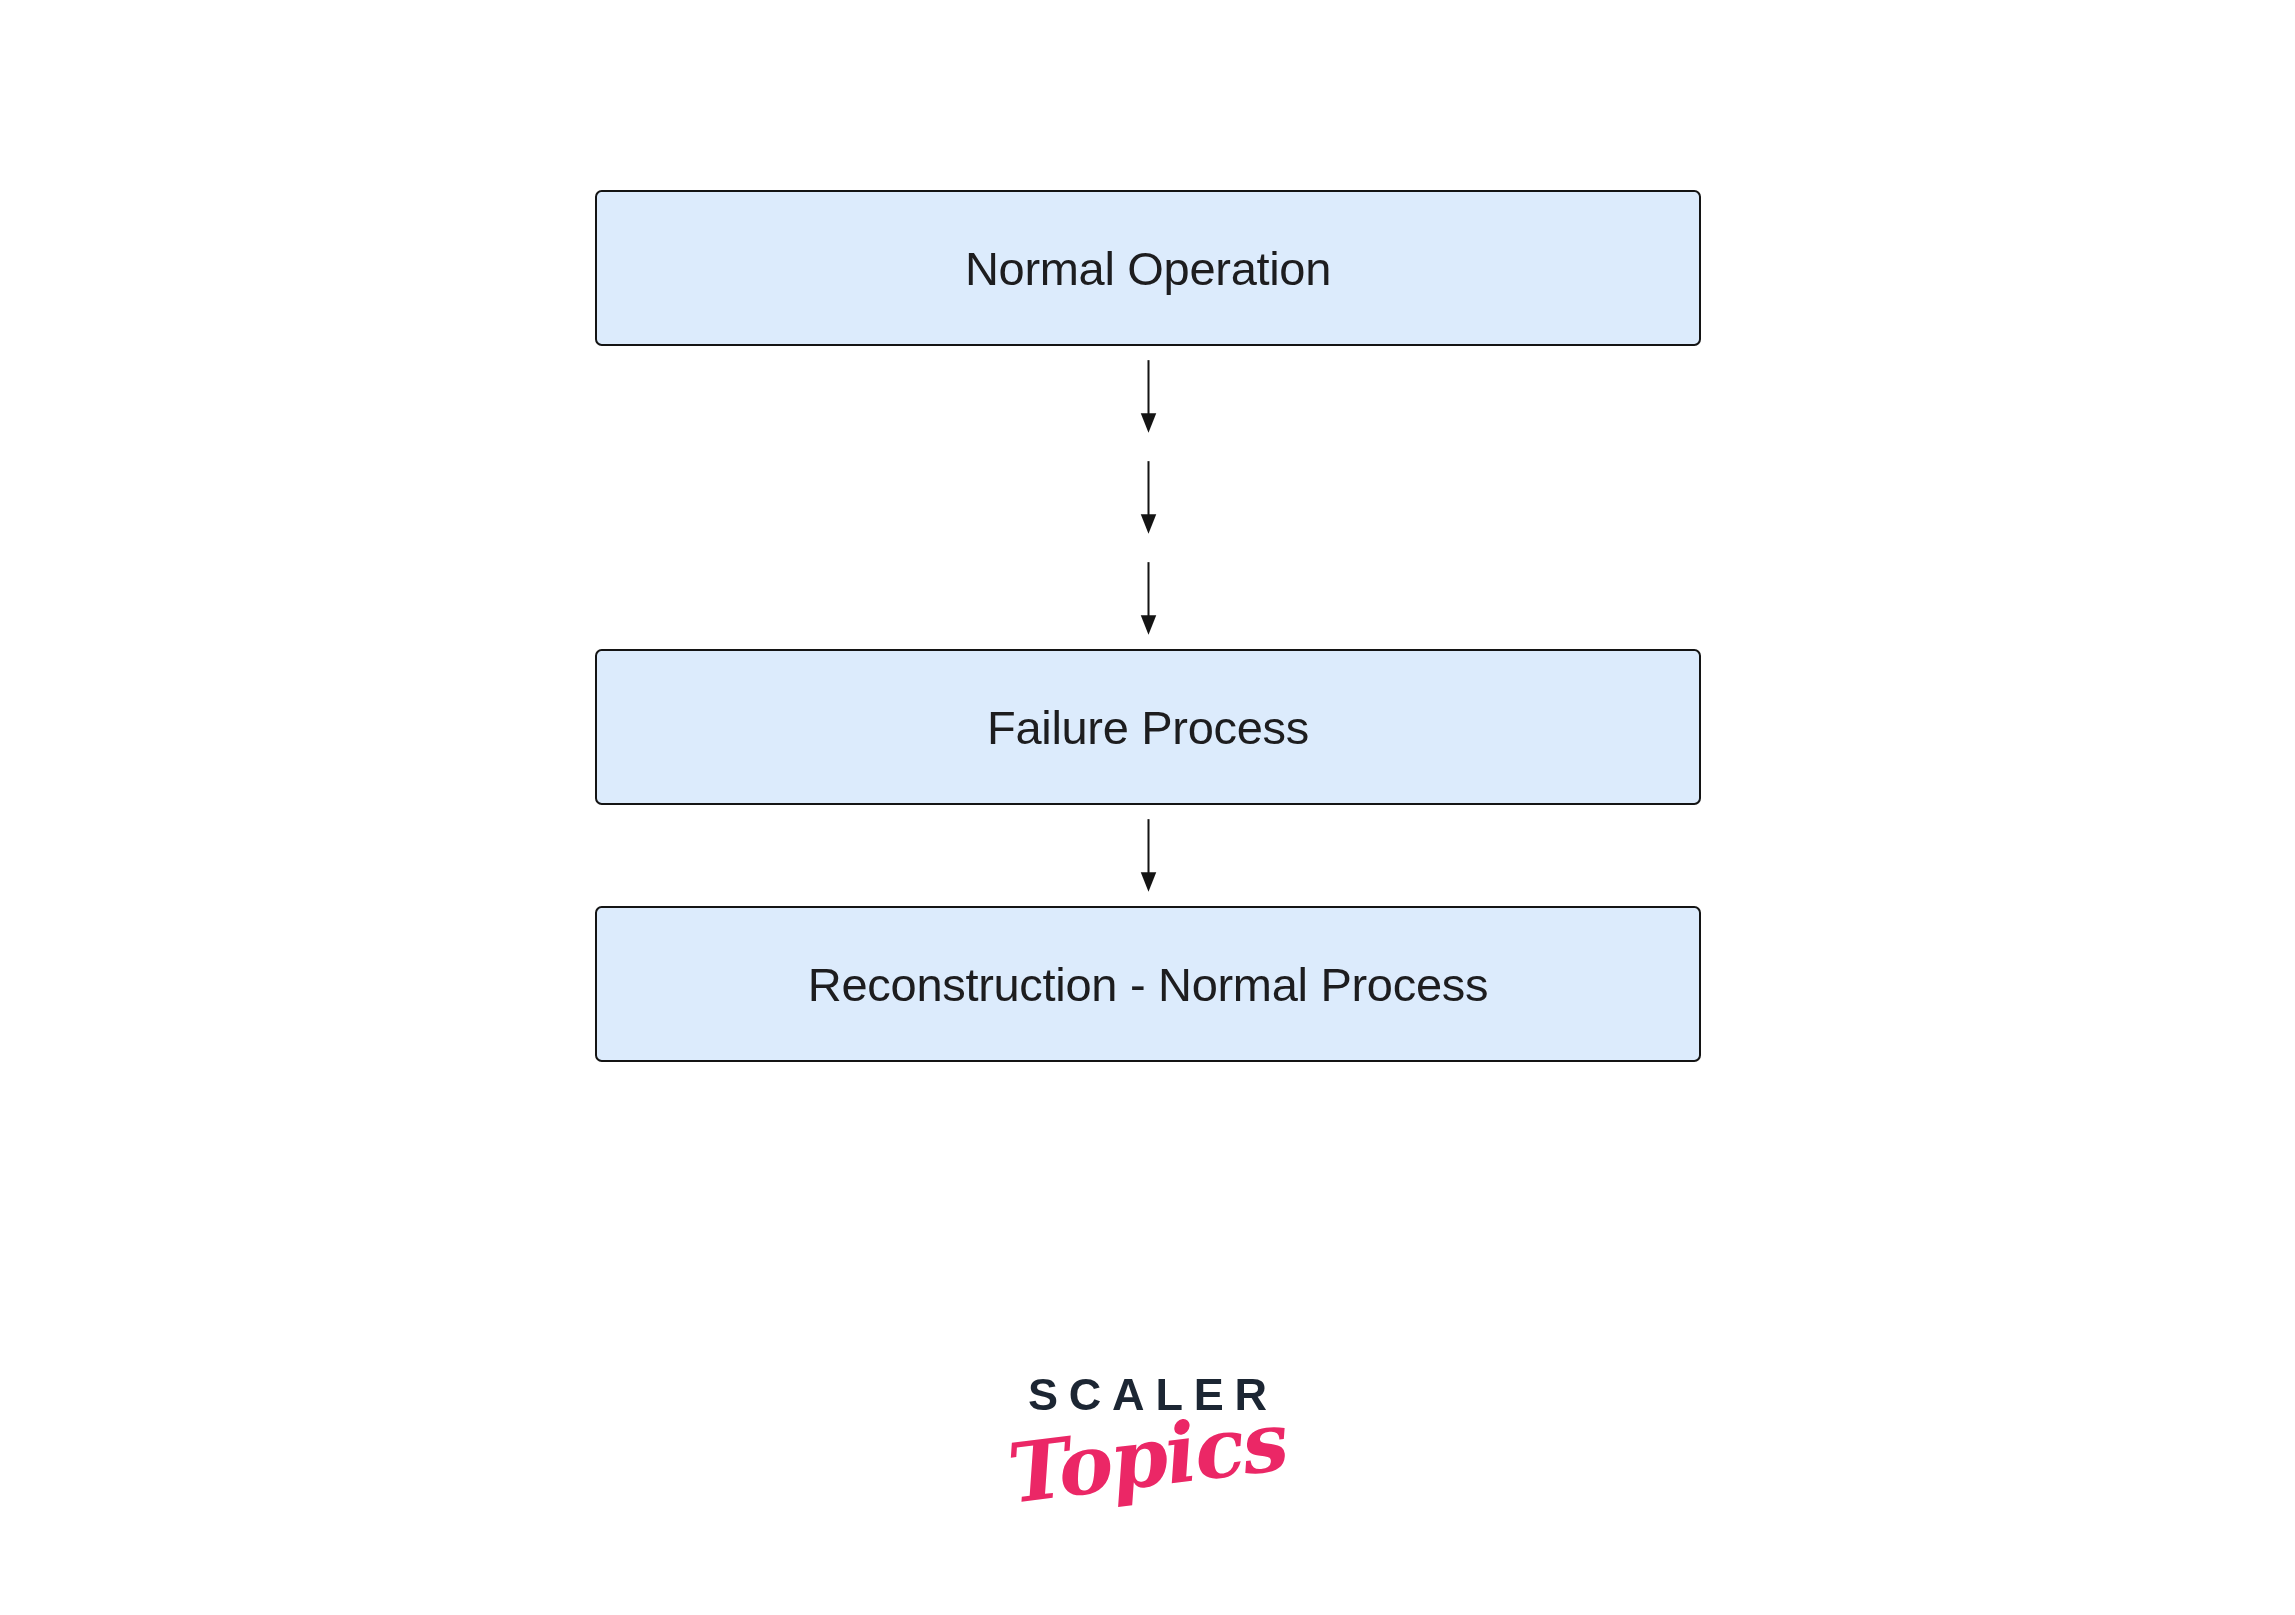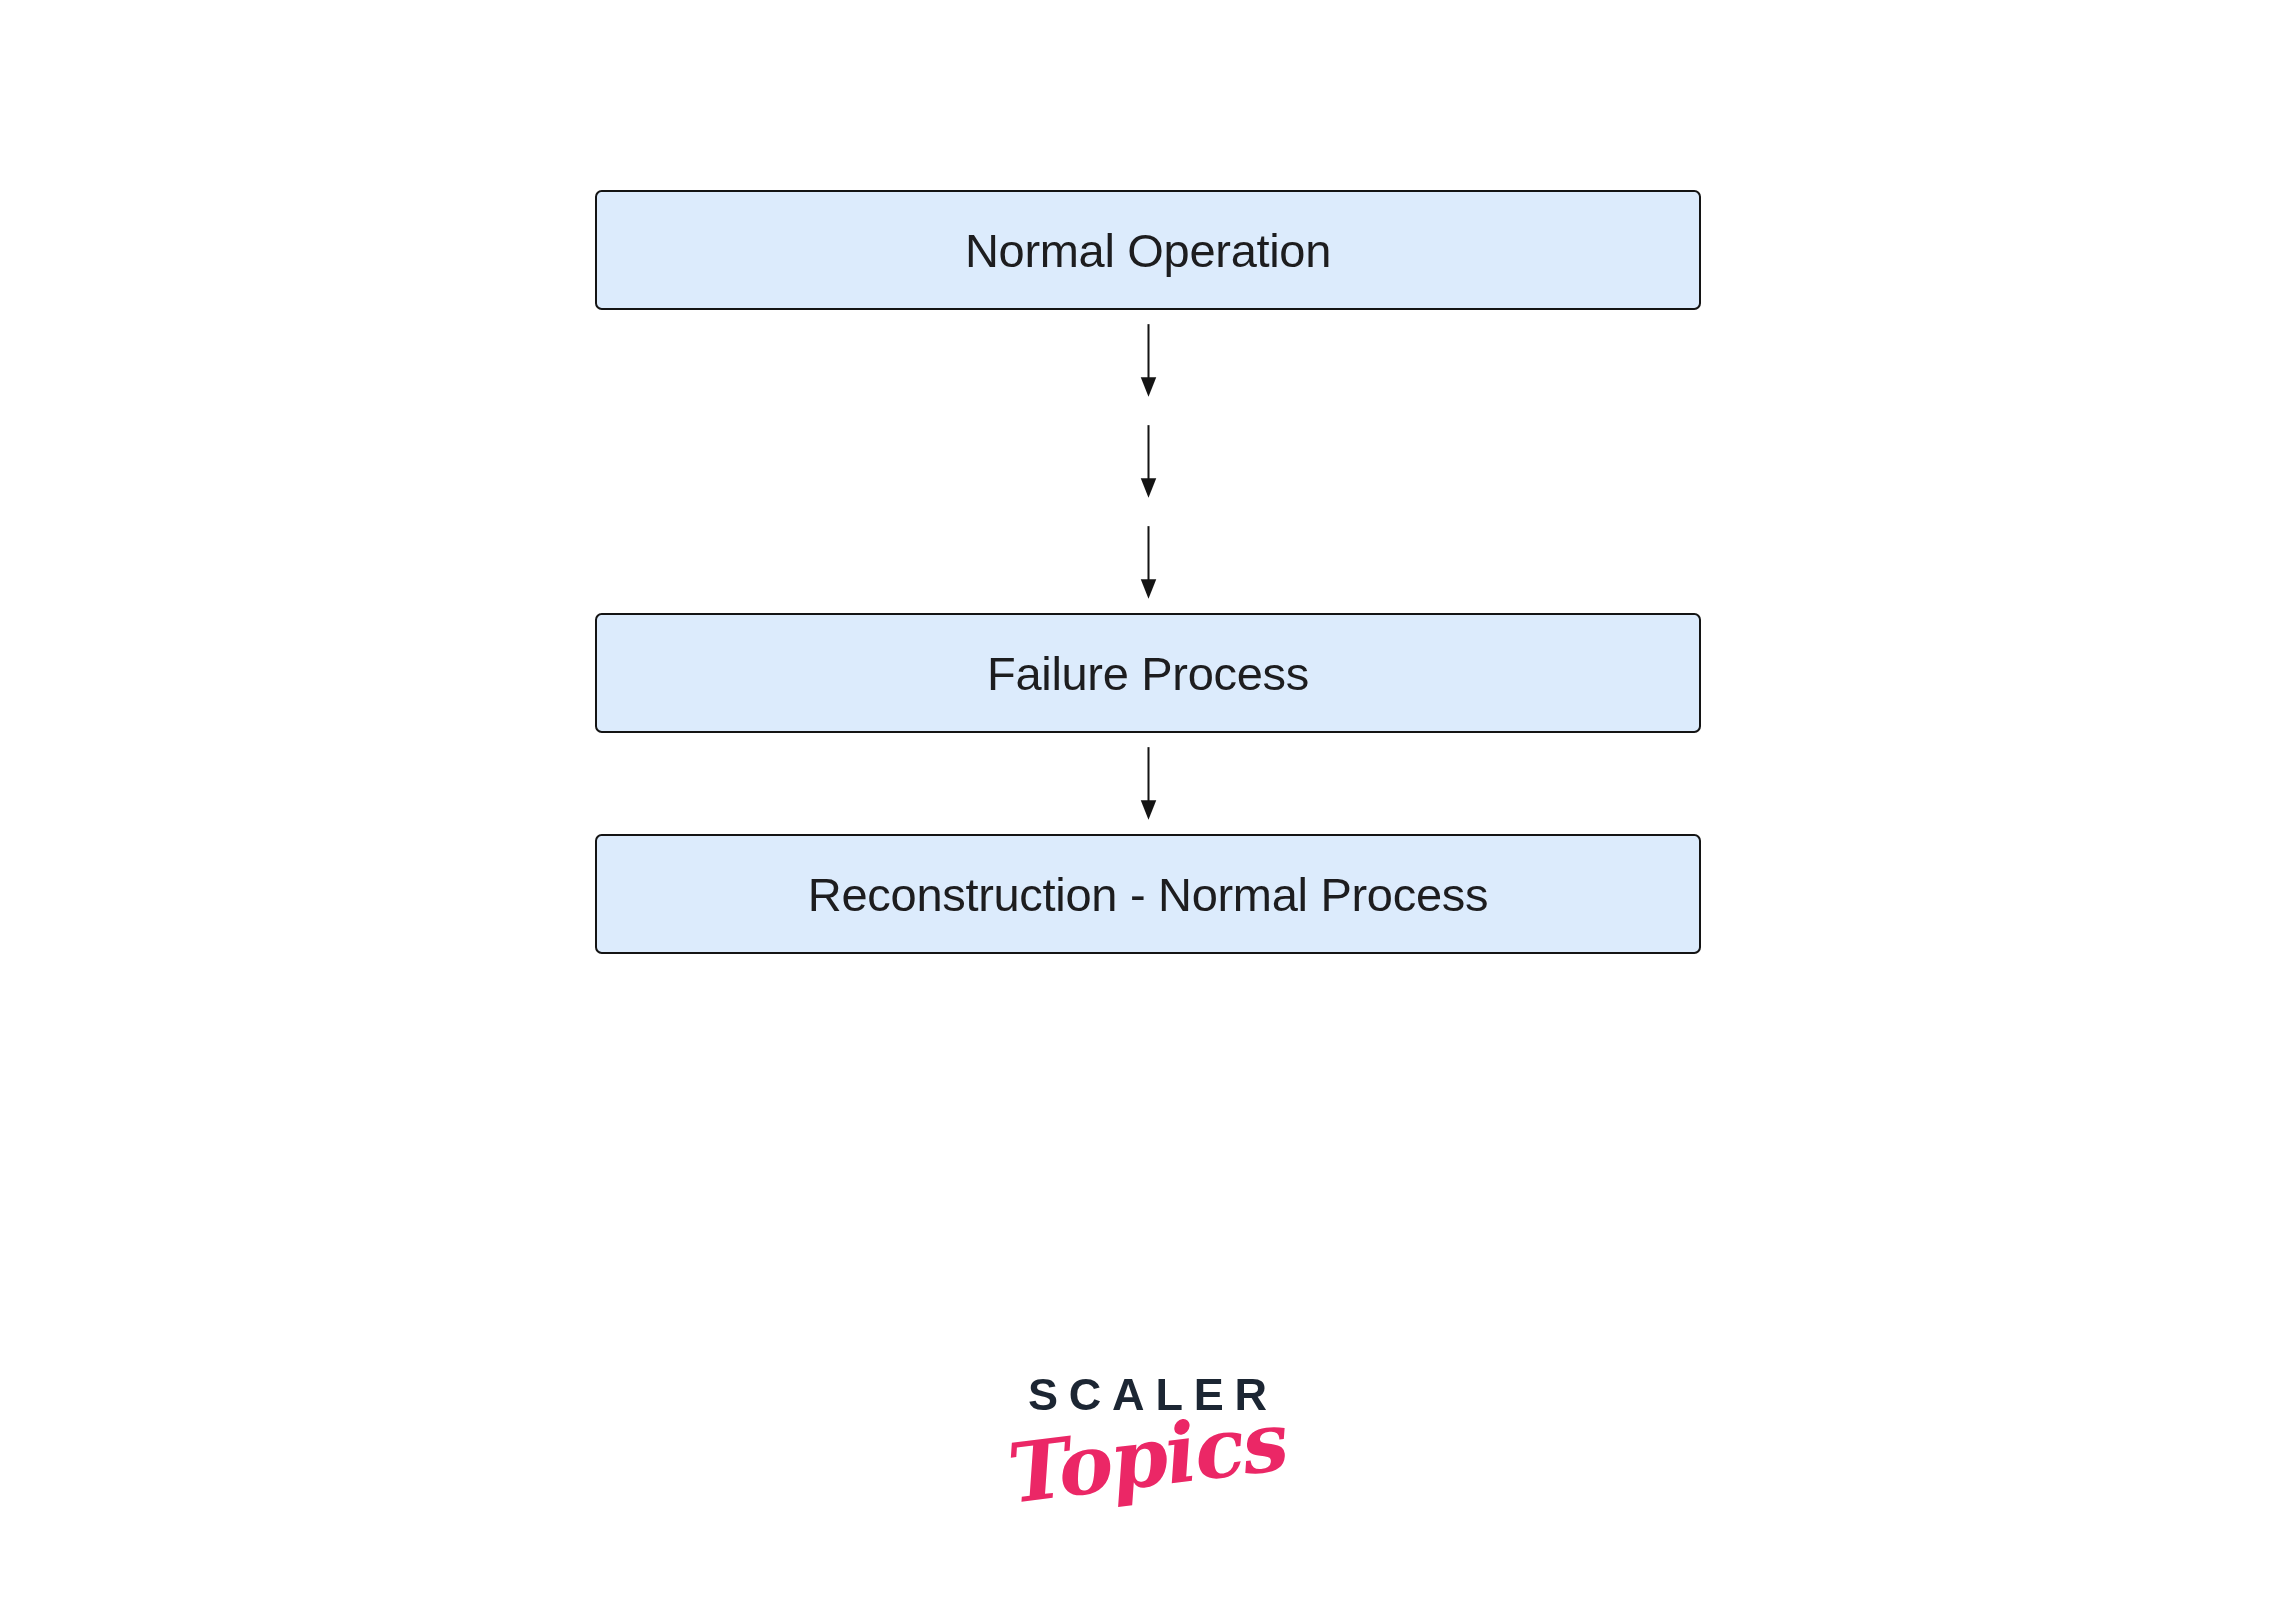--- a/index.html
+++ b/index.html
@@ -22,21 +22,21 @@
   }
   .flow {
     position: absolute;
     left: 595px;
     top: 190px;
     width: 1106px;
     display: flex;
     flex-direction: column;
   }
   .flow-box {
-    height: 120px;
+    height: 156px;
     background: var(--box-fill);
     border: 2px solid var(--box-border);
     border-radius: 6.7px;
     display: flex;
     align-items: center;
     justify-content: center;
   }
   .flow-box span {
     font-size: 47px;
     color: var(--box-text);

